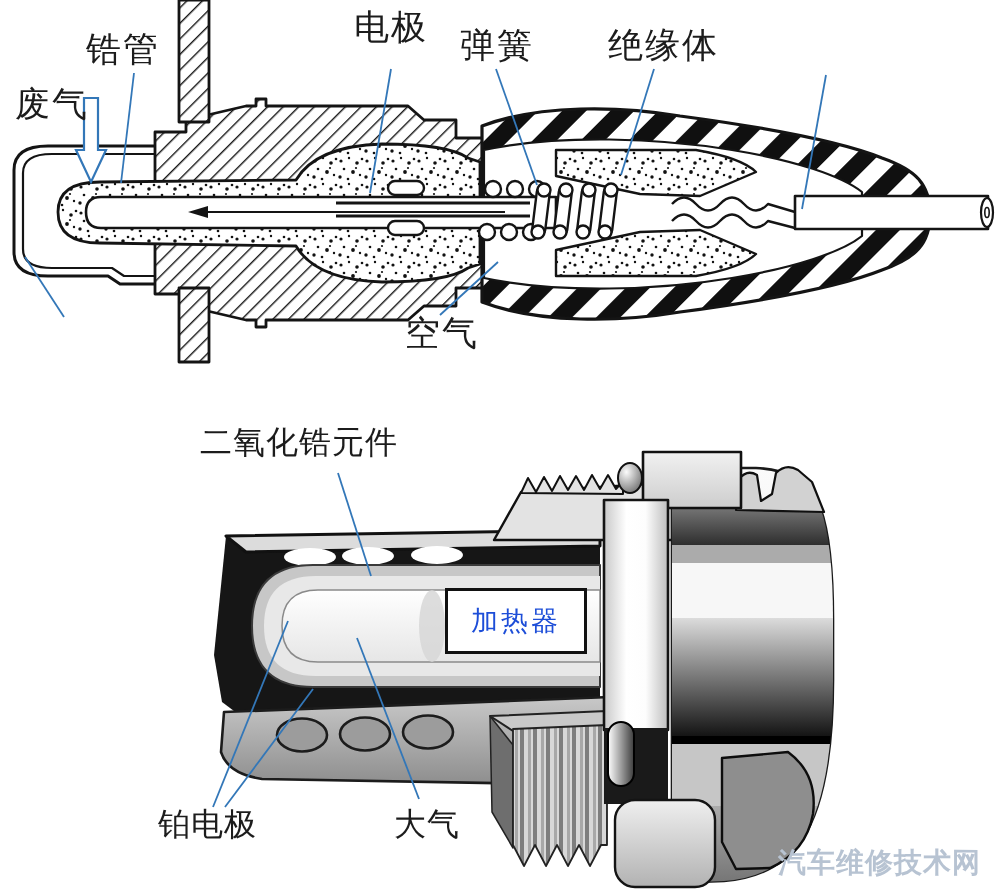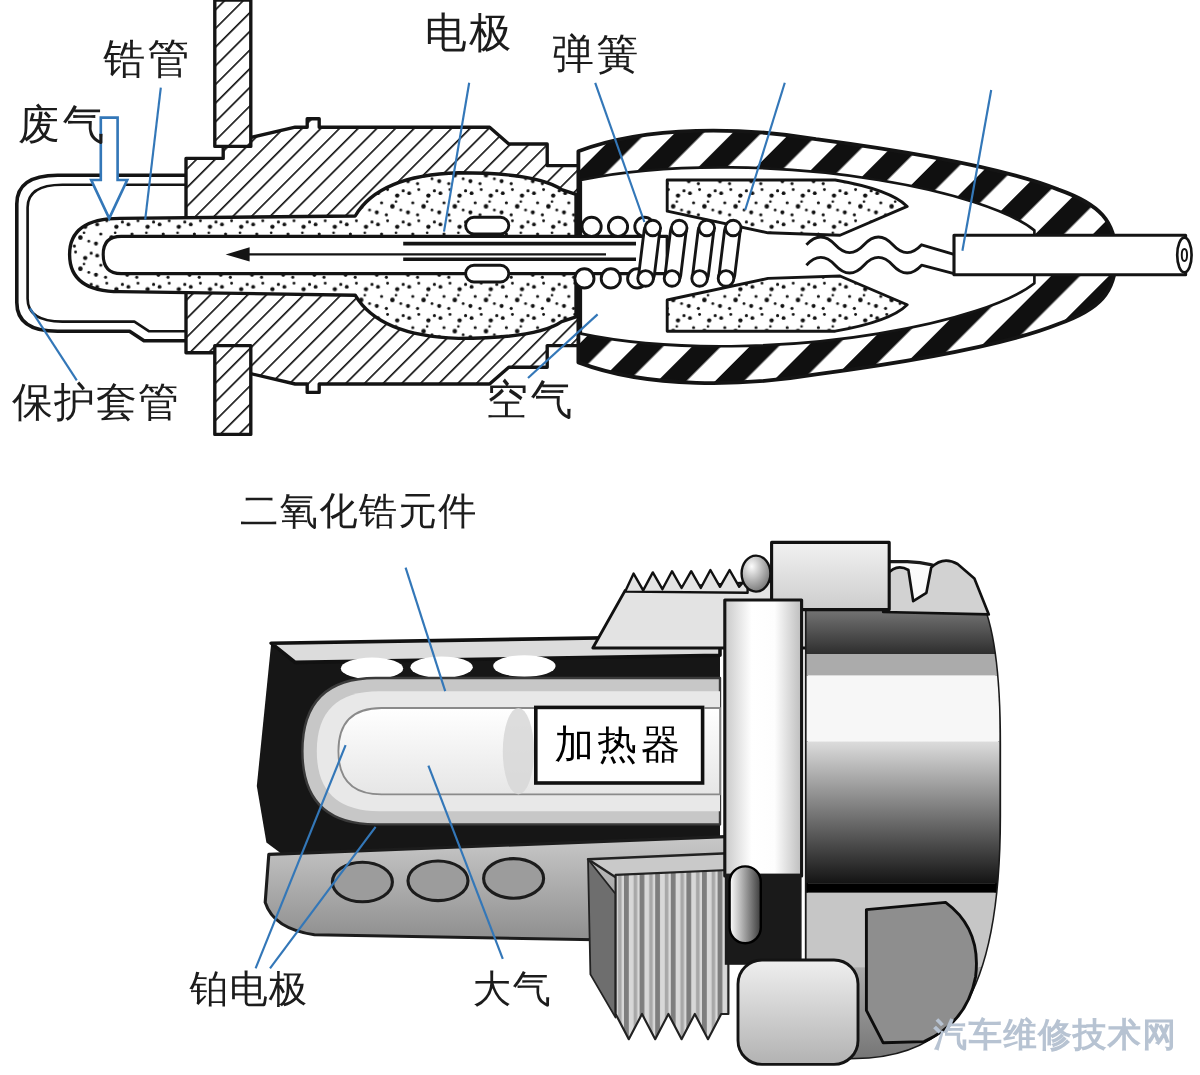--- a/index.html
+++ b/index.html
@@ -3,21 +3,21 @@
 <meta charset="utf-8">
 <style>
   html,body{margin:0;padding:0;background:#ffffff;}
   .stage{position:relative;width:1000px;height:896px;background:#fff;overflow:hidden;
          font-family:"Liberation Serif","DejaVu Serif",serif;}
   .stage svg{position:absolute;left:0;top:0;}
   .lbl{position:absolute;color:#1c1c1c;font-size:35px;letter-spacing:2px;white-space:nowrap;line-height:1;}
   .lbl.small{font-size:32px;letter-spacing:1px;}
   .heater-box{position:absolute;left:445px;top:588px;width:136px;height:60px;background:#ffffff;
               border:3px solid #111;display:flex;align-items:center;justify-content:center;
-              font-size:33px;letter-spacing:3px;color:#000000;}
+              font-size:27px;letter-spacing:3px;color:#1d4ed8;}
   .wm{position:absolute;text-align:left;line-height:1.05;}
   .wm .cn{font-size:28px;font-weight:700;letter-spacing:1px;font-family:"Liberation Sans","DejaVu Sans",sans-serif;}
   .wm .url{font-size:18px;font-family:"Liberation Sans","DejaVu Sans",sans-serif;}
 </style>
 </head>
 <body>
 
 <div class="stage">
 
 <svg width="1000" height="896" viewBox="0 0 1000 896">
@@ -226,24 +226,24 @@
     <line x1="213" y1="807" x2="288" y2="621"></line>
     <line x1="225" y1="807" x2="313" y2="689"></line>
     <line x1="419" y1="799" x2="357" y2="638"></line>
   </g>
 </svg>
 
 <div class="lbl" style="left:86px;top:32px">锆管</div>
 <div class="lbl" style="left:15px;top:87px">废气</div>
 <div class="lbl" style="left:354px;top:10px">电极</div>
 <div class="lbl" style="left:460px;top:28px">弹簧</div>
-<div class="lbl small" style="left:10px;top:320px;font-size:34px">保护套管</div>
+<div class="lbl" style="left:608px;top:28px">绝缘体</div>
 <div class="lbl" style="left:405px;top:316px">空气</div>
 
-<div class="lbl small" style="left:200px;top:410px">二氧化锆元件</div>
+<div class="lbl small" style="left:200px;top:426px">二氧化锆元件</div>
 <div class="heater-box">加热器</div>
 <div class="lbl small" style="left:158px;top:808px">铂电极</div>
 <div class="lbl small" style="left:394px;top:808px">大气</div>
 
 <div class="wm" style="left:778px;top:848px">
   <div class="cn" style="color:#b7c3d2">汽车维修技术网</div>
 </div>
 
 </div>
 

